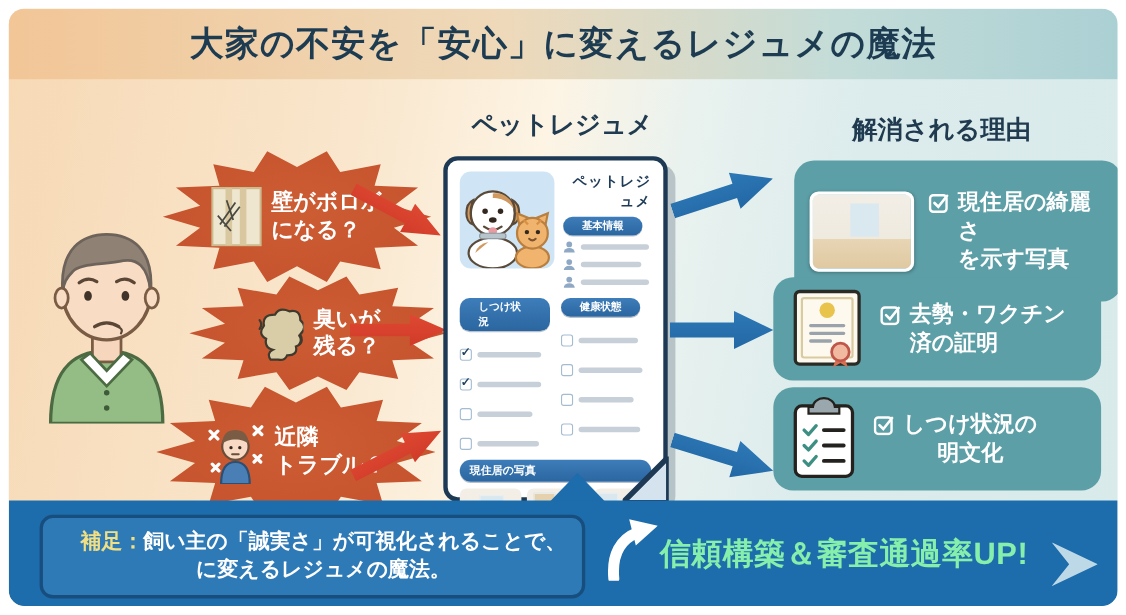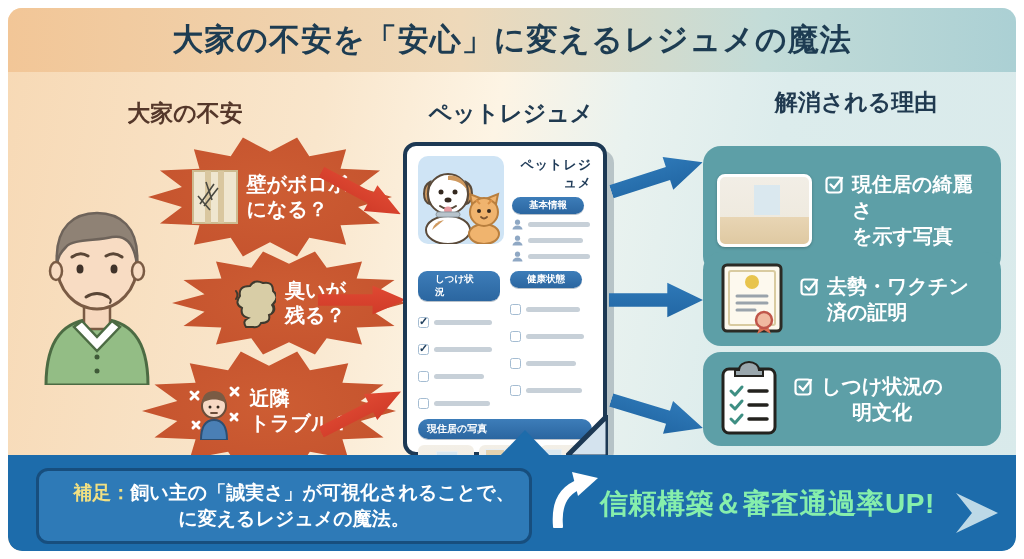--- a/index.html
+++ b/index.html
@@ -90,23 +90,22 @@
 </head>
 <body>
 
 <div class="canvas">
   <div class="frame">
 
     <div class="titlebar">
       <div class="title">大家の不安を「安心」に変えるレジュメの魔法</div>
     </div>
 
-    <div class="colhead brown" style="left:62px; top:90px; width:230px;">大家の不安</div>
     <div class="colhead navy" style="left:398px; top:90px; width:210px;">ペットレジュメ</div>
-    <div class="colhead navy" style="left:738px; top:79px; width:220px;">解消される理由</div>
+    <div class="colhead navy" style="left:738px; top:94px; width:220px;">解消される理由</div>
 
     <svg class="man" viewBox="0 0 162 194">
       <path d="M30 194 C30 148 48 128 81 128 C114 128 132 148 132 194 Z" fill="#93bd85" stroke="#4c6b43" stroke-width="3"></path>
       <rect x="68" y="112" width="26" height="26" fill="#f6d7bd" stroke="#7a5b44" stroke-width="2.5"></rect>
       <path d="M66 130 L81 146 L96 130 L104 136 L81 160 L58 136 Z" fill="#fff" stroke="#4c6b43" stroke-width="2.5"></path>
       <circle cx="81" cy="166" r="2.5" fill="#3f5a38"></circle>
       <circle cx="81" cy="180" r="2.5" fill="#3f5a38"></circle>
       <ellipse cx="81" cy="74" rx="40" ry="44" fill="#f8dcc3" stroke="#7a5b44" stroke-width="3"></ellipse>
       <path d="M41 74 C38 34 60 22 81 22 C102 22 124 34 121 74 C118 50 108 44 96 46 C80 50 56 48 50 56 C44 62 42 66 41 74 Z" fill="#8f8275" stroke="#6e635a" stroke-width="2.5"></path>
       <ellipse cx="40" cy="80" rx="6" ry="9" fill="#f8dcc3" stroke="#7a5b44" stroke-width="2.5"></ellipse>
@@ -278,21 +277,21 @@
         <path d="M0 42 L42 0 L42 42 Z" fill="#d4e3ee" stroke="#1d3954" stroke-width="5"></path>
       </svg>
     </div>
 
     <div class="doc-tail"></div>
 
     <div class="arrow blue" style="left:601px; top:149px; width:96px; transform:rotate(-18deg);"></div>
     <div class="arrow blue" style="left:601px; top:272px; width:94px;"></div>
     <div class="arrow blue" style="left:601px; top:386px; width:96px; transform:rotate(17deg);"></div>
 
-    <div class="card" style="top:138px; height:128px;">
+    <div class="card" style="top:138px; height:128px;margin-left:19px;">
       <div class="thumb">
           <span class="win"></span>
         </div>
       <div class="card-text">
         <svg class="ck" width="20" height="20" viewBox="0 0 20 20">
             <rect x="1.5" y="3.5" width="15" height="15" rx="3" fill="none" stroke="#fff" stroke-width="2.2"></rect>
             <path d="M5.5 10.5 l3.5 3.5 L17 4" fill="none" stroke="#fff" stroke-width="2.4" stroke-linecap="round"></path>
           </svg>
         <span class="pre">現住居の綺麗さ
 を示す写真</span>

